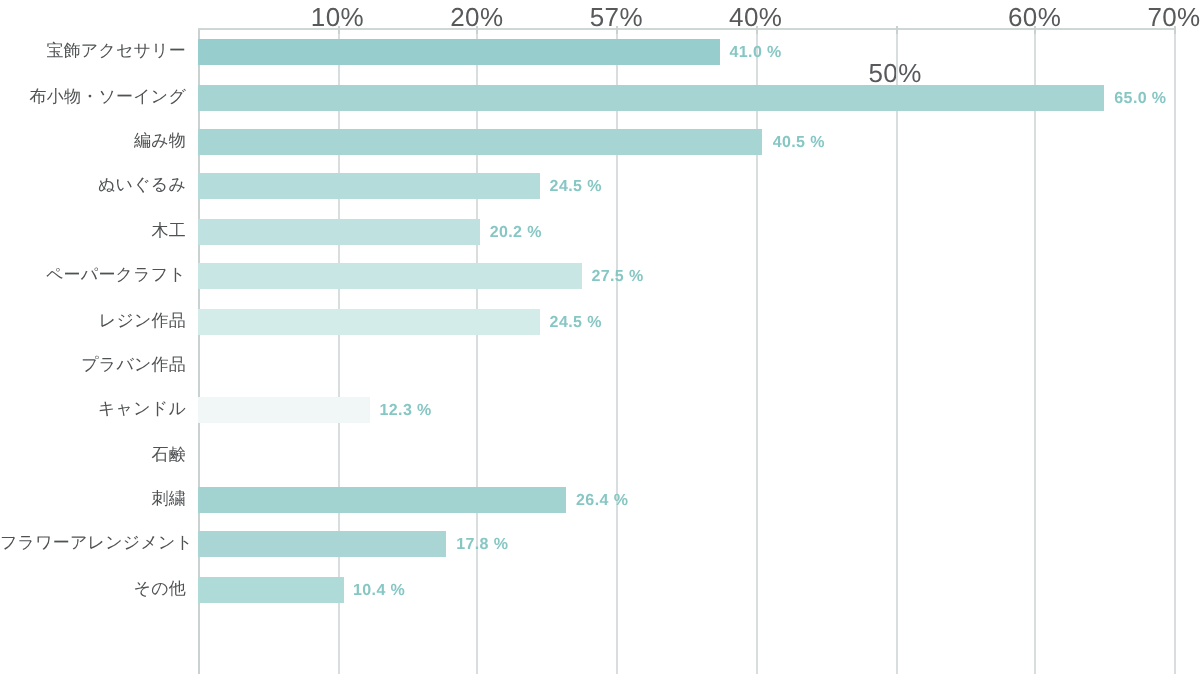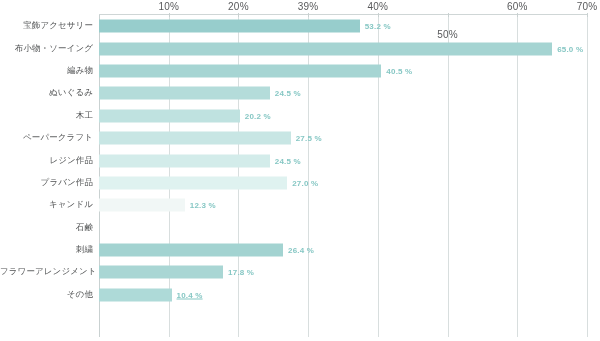--- a/index.html
+++ b/index.html
@@ -26,21 +26,21 @@
     position: absolute;
     left: 0;
     top: 0;
     width: 600px;
     height: 15px;
   }
   .axis-tick-label {
     position: absolute;
     top: 1px;
     transform: translateX(-50%);
-    font-size: 10px;
+    font-size: 13px;
     color: #58595b;
     white-space: nowrap;
     letter-spacing: 0.2px;
   }
   .axis-baseline {
     position: absolute;
     left: 99px;
     top: 14px;
     width: 488px;
     height: 1px;
@@ -133,21 +133,21 @@
 </style>
 </head>
 <body>
 
 <div id="chart-root">
 
   <div class="axis-top">
     <div id="axis-tick-labels">
         <div class="axis-tick-label" style="left: 168.714px;">10%</div>
         <div class="axis-tick-label" style="left: 238.429px;">20%</div>
-        <div class="axis-tick-label" style="left: 308.143px;">39%</div>
+        <div class="axis-tick-label" style="left: 308.143px;">57%</div>
         <div class="axis-tick-label" style="left: 377.857px;">40%</div>
         <div class="axis-tick-label" style="left: 447.571px; margin-top: 28px;">50%</div>
         <div class="axis-tick-label" style="left: 517.286px;">60%</div>
         <div class="axis-tick-label" style="left: 587px;">70%</div>
       </div>
   </div>
   <div class="axis-baseline"></div>
 
   <div class="plot">
     <div class="gridlines" id="gridlines">
@@ -165,21 +165,21 @@
         <div class="gridline" style="left: 517.286px;"></div>
         <div class="tick-mark" style="left: 517.286px;"></div>
         <div class="gridline" style="left: 587px;"></div>
         <div class="tick-mark" style="left: 587px;"></div>
       </div>
     <div class="rows" id="rows">
         <div class="row">
           <div class="row-label">宝飾アクセサリー</div>
           <div class="bar-wrap">
             <div class="bar" style="width: 260.731px; background: rgb(151, 205, 204);"></div>
-            <div class="bar-value" style="color: rgb(134, 199, 196);">53.2 %</div>
+            <div class="bar-value" style="color: rgb(134, 199, 196);">41.0 %</div>
           </div>
         </div>
         <div class="row">
           <div class="row-label">布小物・ソーイング</div>
           <div class="bar-wrap">
             <div class="bar" style="width: 453.143px; background: rgb(165, 212, 210);"></div>
             <div class="bar-value" style="color: rgb(134, 199, 196);">65.0 %</div>
           </div>
         </div>
         <div class="row">
@@ -212,24 +212,20 @@
         </div>
         <div class="row">
           <div class="row-label">レジン作品</div>
           <div class="bar-wrap">
             <div class="bar" style="width: 170.8px; background: rgb(211, 236, 234);"></div>
             <div class="bar-value" style="color: rgb(134, 199, 196);">24.5 %</div>
           </div>
         </div>
         <div class="row">
           <div class="row-label">プラバン作品</div>
-          <div class="bar-wrap">
-            <div class="bar" style="width: 188.229px; background: rgb(223, 242, 240);"></div>
-            <div class="bar-value" style="color: rgb(134, 199, 196);">27.0 %</div>
-          </div>
         </div>
         <div class="row">
           <div class="row-label">キャンドル</div>
           <div class="bar-wrap">
             <div class="bar" style="width: 85.7486px; background: rgb(241, 247, 246);"></div>
             <div class="bar-value" style="color: rgb(134, 199, 196);">12.3 %</div>
           </div>
         </div>
         <div class="row">
           <div class="row-label">石鹸</div>
@@ -245,19 +241,19 @@
           <div class="row-label">フラワーアレンジメント</div>
           <div class="bar-wrap">
             <div class="bar" style="width: 124.091px; background: rgb(169, 214, 212);"></div>
             <div class="bar-value" style="color: rgb(134, 199, 196);">17.8 %</div>
           </div>
         </div>
         <div class="row">
           <div class="row-label">その他</div>
           <div class="bar-wrap">
             <div class="bar" style="width: 72.5029px; background: rgb(174, 218, 216);"></div>
-            <div class="bar-value" style="color: rgb(134, 199, 196); text-decoration: underline;">10.4 %</div>
+            <div class="bar-value" style="color: rgb(134, 199, 196);">10.4 %</div>
           </div>
         </div>
       </div>
   </div>
 
 </div>
 
 </body></html>

